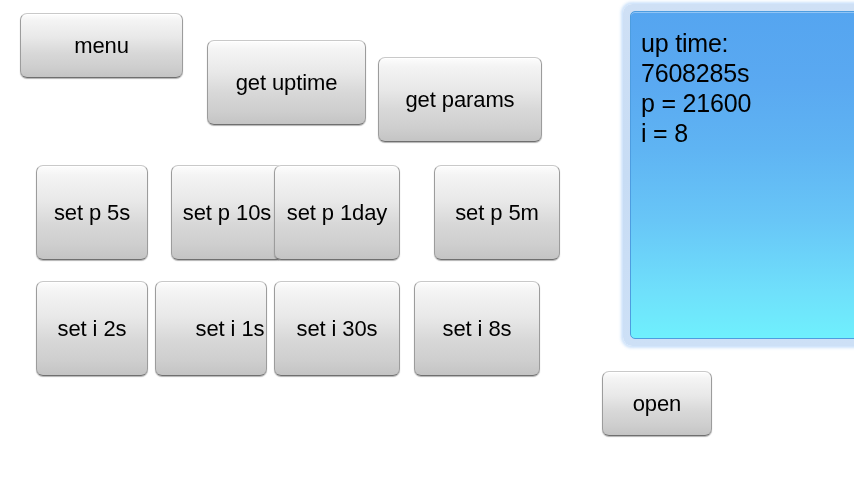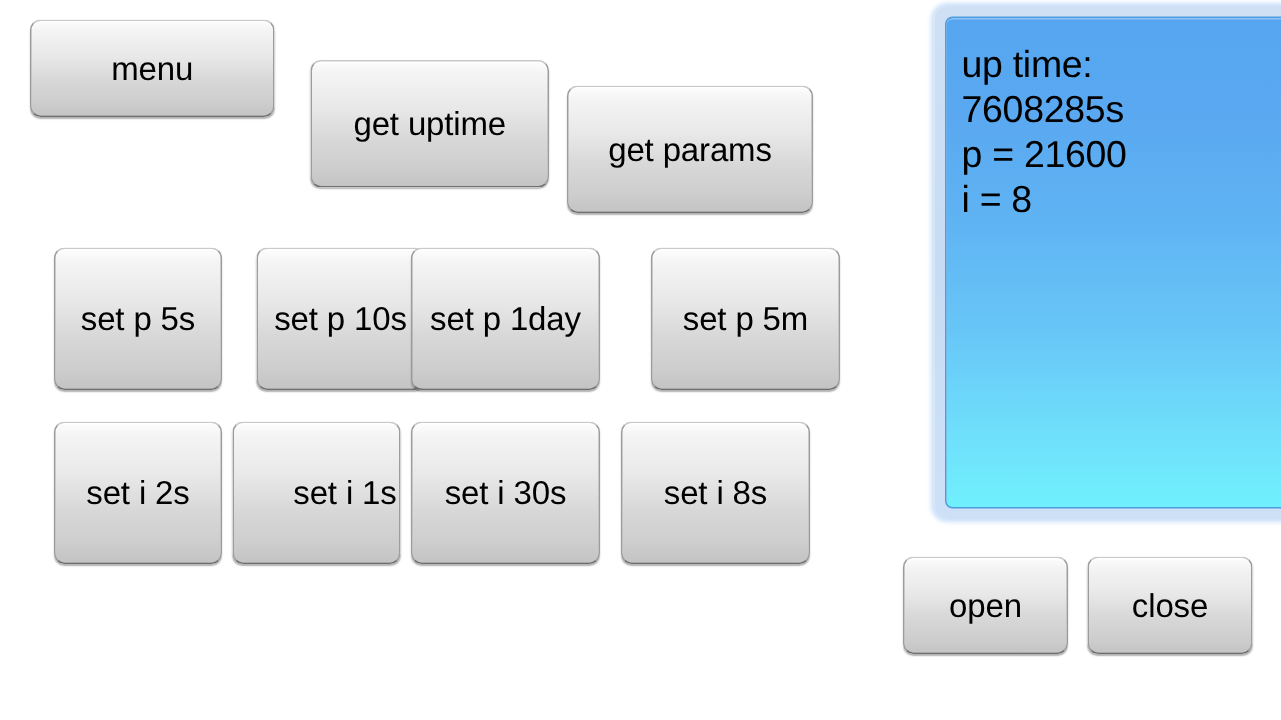--- a/index.html
+++ b/index.html
@@ -133,15 +133,14 @@
     <div id="output-inner">
       <div id="output-text">up time:
 7608285s
 p = 21600
 i = 8</div>
     </div>
   </div>
 
   <div class="btn" style="left:602px; top:371px; width:110px; height:65px;">open</div>
 
-  <div class="btn" style="left:725px; top:371px; width:110px; height:65px;">close</div>
 
 </div>
 
 </body></html>

